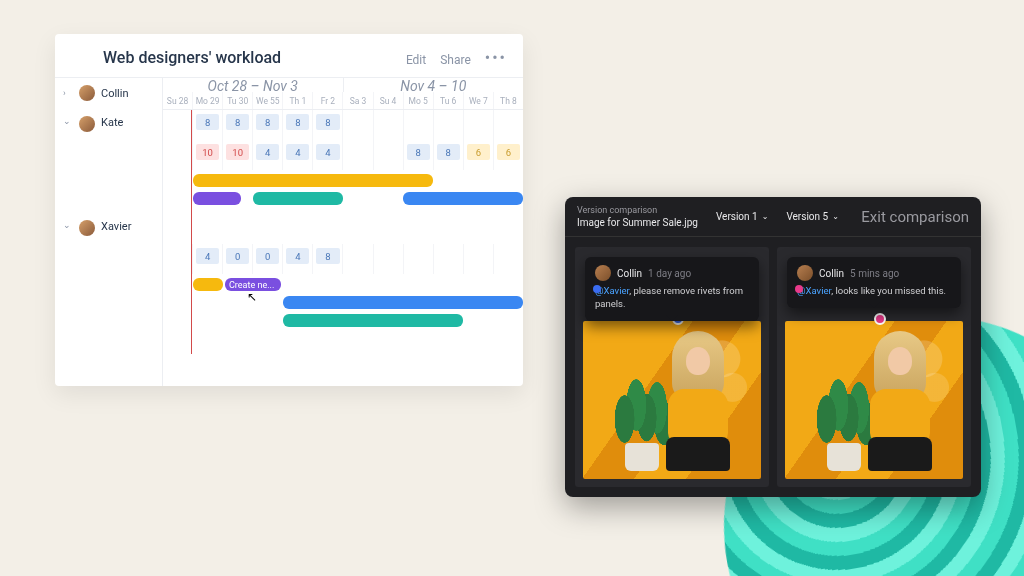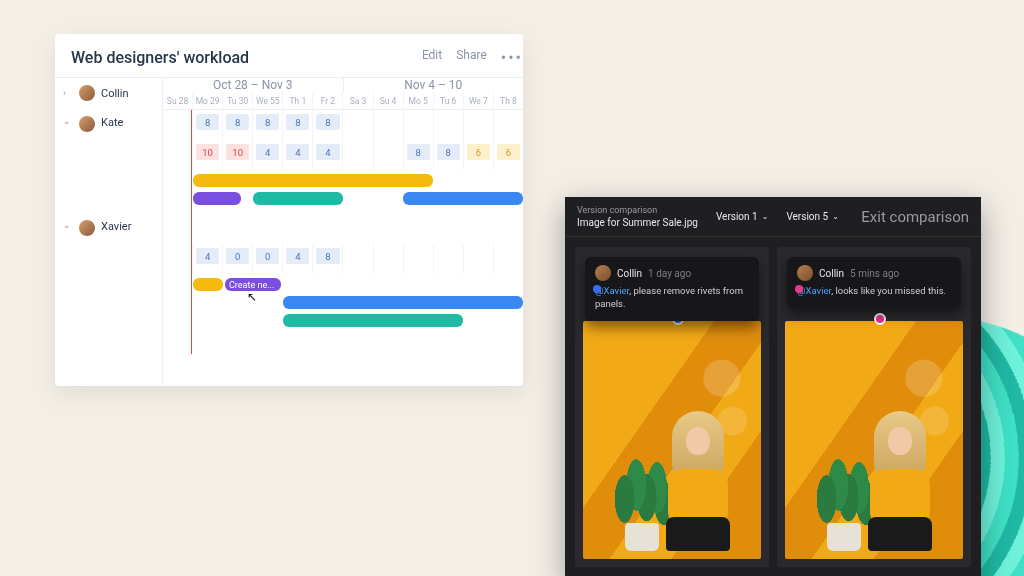--- a/index.html
+++ b/index.html
@@ -26,22 +26,23 @@
 .workload {
   position: absolute;
   left: 55px; top: 34px;
   width: 468px; height: 352px;
   background: #fff;
   border-radius: 4px;
   box-shadow: 0 8px 24px rgba(0,0,0,.08);
   display: flex; flex-direction: column;
 }
 .wl-header {
-  display: flex; align-items: flex-start;
-  padding: 14px 0 10px 16px;
+  display: flex; align-items: flex-end;
+  padding: 14px 16px 10px 16px;
+  margin-left: 32px;
 }
 .wl-title {
   font-size: 16px; color: #27364b; font-weight: 500;
   flex: 1;
 }
 .wl-action { font-size: 12px; color: #8a94a6; margin-left: 14px; cursor: pointer; }
 .wl-dots { font-size: 16px; letter-spacing: 2px; color: #8a94a6; margin-left: 14px; cursor: pointer; }
 
 .wl-grid {
   display: flex; flex: 1; border-top: 1px solid #eceef2;
@@ -67,21 +68,21 @@
 .wl-user.h-b { height: 104px; align-items: flex-start; padding-top: 8px; }
 .wl-user.h-c { height: 120px; align-items: flex-start; padding-top: 8px; }
 .chev { width: 10px; color: #8a94a6; font-size: 9px; }
 .avatar {
   width: 16px; height: 16px; border-radius: 50%;
   background: linear-gradient(135deg,#d6a06a,#8a5a3a);
 }
 
 .wl-right { flex: 1; display: flex; flex-direction: column; position: relative; }
 .wk-ranges {
-  height: 14px; display: flex; font-size: 12px; color: #8a94a6;
+  height: 14px; display: flex; font-size: 14px; color: #8a94a6; font-style: italic;
 }
 .wk-ranges > div { flex: 1; text-align: center; }
 .wk-ranges > div:first-child { border-right: 1px solid #eceef2; }
 .day-row {
   height: 18px; display: flex; border-bottom: 1px solid #eceef2;
 }
 .day-row .cell {
   flex: 1; text-align: center; font-size: 8.5px; color: #a9b0bd;
   border-left: 1px solid #f3f4f7;
   display: flex; align-items: center; justify-content: center;
@@ -118,23 +119,23 @@
 .bar.blue   { background: #3a87f2; }
 .cursor {
   position: absolute; font-size: 12px; color: #000;
   transform: translate(-2px, -2px);
 }
 
 
 .vc {
   position: absolute;
   left: 565px; top: 197px;
-  width: 416px; height: 380px;
+  width: 416px; height: 300px;
   background: #1f1f22;
-  border-radius: 0;
+  border-radius: 8px;
   box-shadow: 0 10px 30px rgba(0,0,0,.35);
   color: #cfcfd2;
   display: flex; flex-direction: column; justify-content: flex-end;
 }
 .vc-head {
   display: flex; align-items: center; gap: 18px;
   padding: 8px 12px; font-size: 10px;
   border-bottom: 1px solid #333;
 }
 .vc-title-block { display: flex; flex-direction: column; gap: 2px; }

